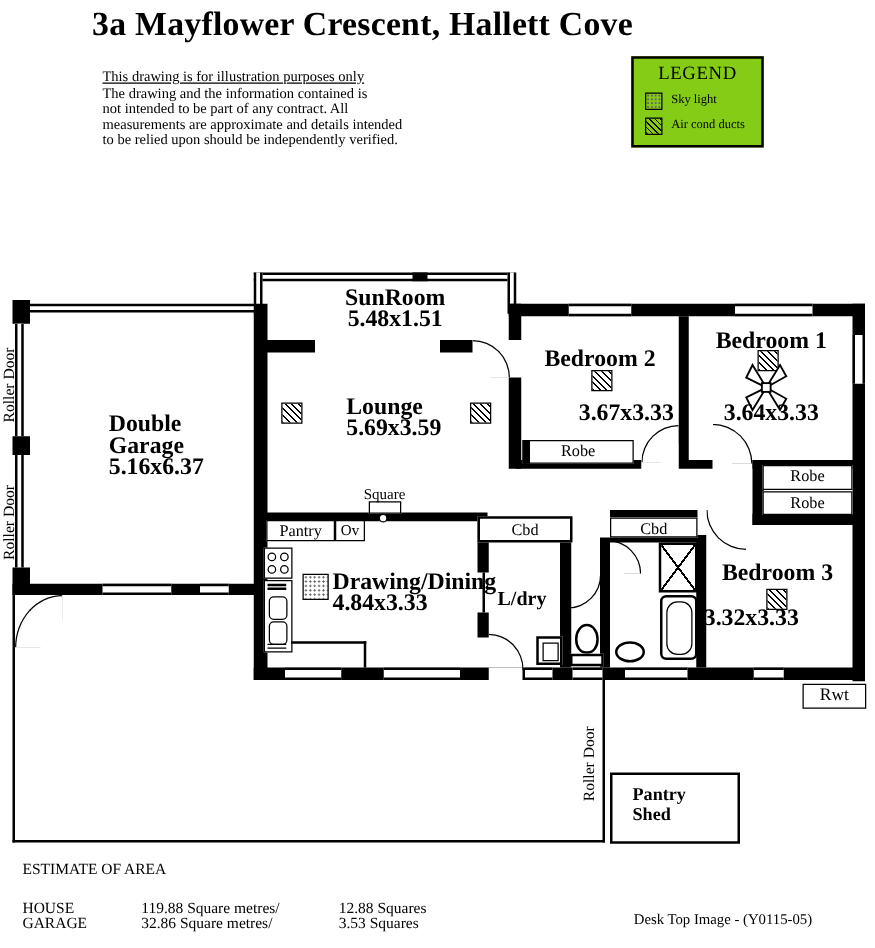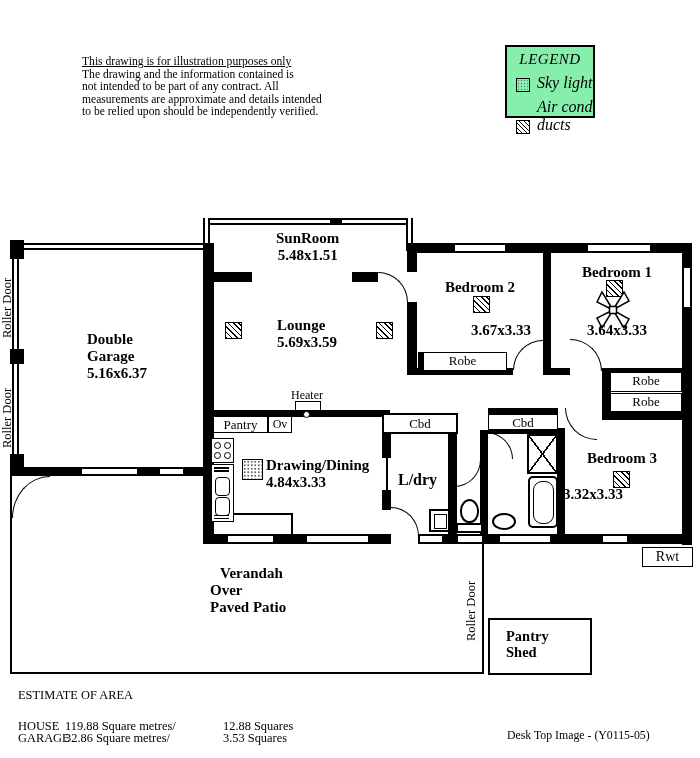--- a/index.html
+++ b/index.html
@@ -23,44 +23,45 @@
   .duct{position:absolute;width:15px;height:15px;border:1.6px solid #000;box-sizing:content-box;background-image:repeating-linear-gradient(45deg,#000 0,#000 1.1px,transparent 1.1px,transparent 3.8px);}
   .skylight{position:absolute;width:19px;height:19px;border:1.6px solid #000;background-image:radial-gradient(#666 0.7px,transparent 1px);background-size:3.5px 3.5px;}
   .xbox{position:absolute;border:2px solid #000;box-sizing:border-box;background-image:
     linear-gradient(to bottom right,transparent 48%,#000 48%,#000 52%,transparent 52%),
     linear-gradient(to top right,transparent 48%,#000 48%,#000 52%,transparent 52%);}
   .fixture{position:absolute;border:2px solid #000;box-sizing:border-box;background:#fff;}
   .round{border-radius:50%;}
   
   .lbox{position:absolute;border:1.8px solid #000;box-sizing:border-box;background:#fff;text-align:center;font-size:13px;line-height:1.25;overflow:hidden;}
   
-  .rl{position:absolute;font-weight:700;font-size:15px;line-height:17px;white-space:nowrap;}
+  .rl{position:absolute;font-weight:700;font-size:19px;line-height:17px;white-space:nowrap;}
   .rl .ctr{display:block;text-align:center;}
   .small{position:absolute;font-size:12px;white-space:nowrap;}
   .vtext{position:absolute;writing-mode:vertical-rl;transform:rotate(180deg);font-size:12.5px;text-align:center;white-space:nowrap;}
   #title{position:absolute;left:55px;top:4px;width:470px;text-align:center;font-size:27px;font-weight:600;letter-spacing:0.2px;}
   #disclaimer{position:absolute;left:82px;top:56px;width:265px;font-size:11.6px;line-height:12.6px;}
-  #legend{position:absolute;left:505px;top:45px;width:90px;height:73px;border:2px solid #000;box-sizing:border-box;background:#86efac;font-style:italic;}
+  #legend{position:absolute;left:505px;top:45px;width:106px;height:73px;border:2px solid #000;box-sizing:border-box;background:#84cc16;}
   #legend .lg-title{text-align:center;font-size:15px;margin-top:4px;letter-spacing:0.5px;}
-  #legend .lg-row{display:flex;align-items:flex-end;gap:7px;margin:6px 0 0 9px;font-size:16px;}
+  #legend .lg-row{display:flex;align-items:flex-start;gap:7px;margin:6px 0 0 9px;font-size:10px;}
   .lg-icon{width:12px;height:12px;border:1.6px solid #000;flex:0 0 auto;}
   .lg-sky{background-image:radial-gradient(#666 0.6px,transparent 0.9px);background-size:3px 3px;}
   .lg-ac{background-image:repeating-linear-gradient(45deg,#000 0,#000 1px,transparent 1px,transparent 3.2px);}
   #areas{position:absolute;left:18px;top:689px;font-size:12.4px;line-height:12.2px;}
   #areas .a1{display:inline-block;width:47px;}
-  #areas .a2{display:inline-block;width:158px;}
+  #areas .a2{display:inline-block;width:158px;margin-left:48px;}
   #areas .hd{margin-bottom:19px;}
   #areas .tot{margin-top:12px;}
   #credit{position:absolute;left:507px;top:728px;font-size:11.8px;}
 </style>
 </head>
 <body>
 
 <div id="page">
 
+  <div id="title">3a Mayflower Crescent, Hallett Cove</div>
 
   <div id="disclaimer">
     <div><u>This drawing is for illustration purposes only</u></div>
     <div>The drawing and the information contained is</div>
     <div>not intended to be part of any contract.  All</div>
     <div>measurements are approximate and details intended</div>
     <div>to be relied upon should be independently verified.</div>
   </div>
 
   <div id="legend">
@@ -226,26 +227,21 @@
   <div class="rl" style="left:446px;top:322px;width:110px;text-align:center"><span>3.67x3.33</span></div>
   <div class="rl" style="left:558px;top:264px;width:118px;text-align:center"><span>Bedroom 1</span></div>
   <div class="rl" style="left:558px;top:322px;width:118px;text-align:center"><span>3.64x3.33</span></div>
   <div class="rl" style="left:563px;top:450px;width:118px;text-align:center"><span>Bedroom 3</span></div>
   <div class="rl" style="left:563px;top:486px;width:118px;"><span>3.32x3.33</span></div>
   <div class="rl" style="left:266px;top:457px">
     <span>Drawing/Dining</span><br>
     <span>4.84x3.33</span>
   </div>
   <div class="rl" style="left:398px;top:471px;font-size:16px"><span>L/dry</span></div>
-  <div class="rl" style="left:210px;top:565px">
-    <span style="margin-left:10px">Verandah</span><br>
-    <span>Over</span><br>
-    <span>Paved Patio</span>
-  </div>
-  <div class="small" style="left:291px;top:388px"><span>Heater</span></div>
+  <div class="small" style="left:291px;top:388px"><span>Square</span></div>
 
   <div class="vtext" style="left:0px;top:255px;height:105px;width:15px"><span>Roller Door</span></div>
   <div class="vtext" style="left:0px;top:368px;height:100px;width:15px"><span>Roller Door</span></div>
   <div class="vtext" style="left:464px;top:550px;height:122px;width:15px"><span>Roller Door</span></div>
 
   <div id="areas">
     <div class="hd">ESTIMATE OF AREA</div>
     <div>
       <span class="a1">HOUSE</span><span class="a2">119.88 Square metres/</span><span>12.88 Squares</span>
     </div>

